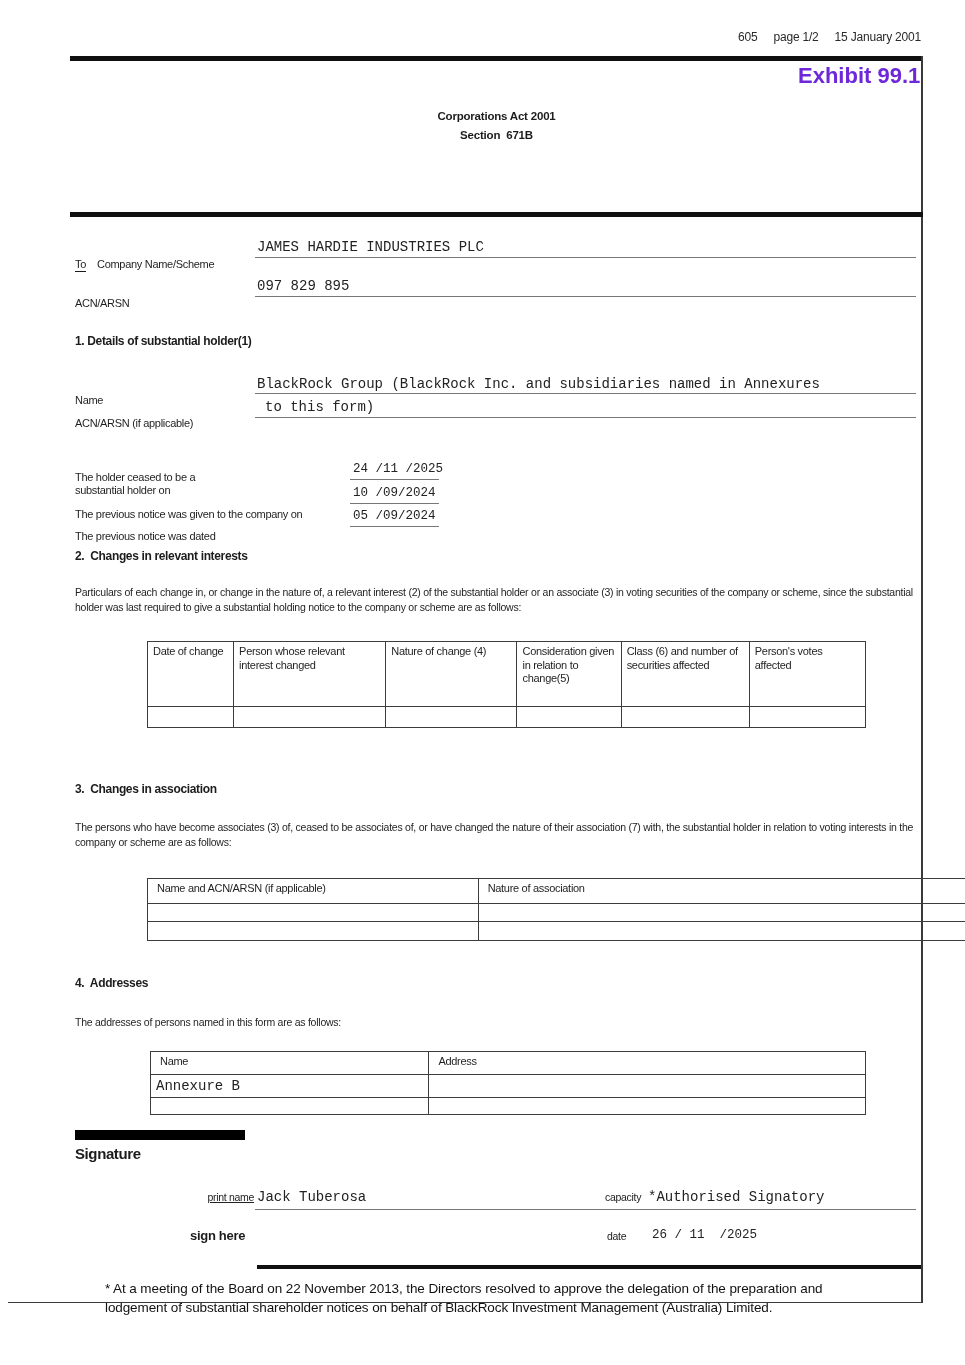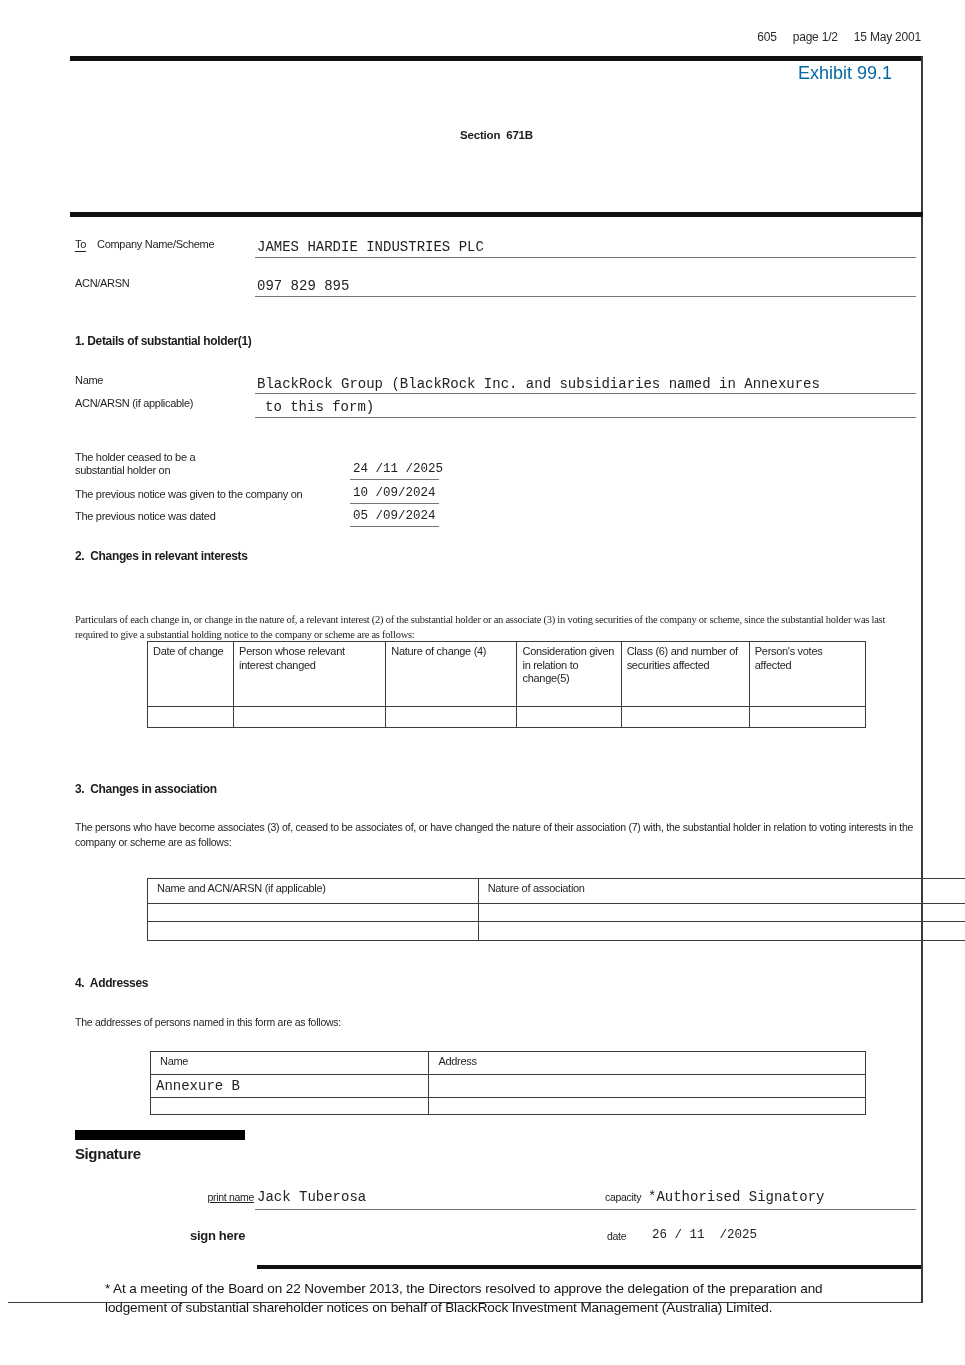--- a/index.html
+++ b/index.html
@@ -11,26 +11,26 @@
   .rule-top{left:70px;top:56px;width:853px;height:5px;}
   .rule-mid{left:70px;top:212px;width:853px;height:5px;}
   .rule-sig{left:257px;top:1265px;width:664px;height:4px;}
   .right-border{left:921px;top:56px;width:2px;height:1247px;background:#3a3a3a;}
   .bottom-line{left:8px;top:1302px;width:915px;height:1px;background:#3a3a3a;}
   .sig-bar{left:75px;top:1130px;width:170px;height:10px;background:#000;}
   .uline{border-top:1px solid #777;height:0;}
   
   .meta{font-size:12px;color:#2a2a2a;letter-spacing:-0.2px;}
   .hdr-meta{top:30px;right:44px;display:flex;gap:16px;}
-  .exhibit{left:798px;top:63px;font-size:18px;color:#0369a1;}
+  .exhibit{left:798px;top:63px;font-size:22px;color:#6d28d9;font-weight:bold;}
   .form-title{left:70px;top:74px;width:853px;text-align:center;font-size:20px;font-weight:bold;letter-spacing:-0.4px;}
   .act-line{left:70px;top:110px;width:853px;text-align:center;font-size:11.5px;font-weight:bold;letter-spacing:-0.2px;}
   .section-ref{left:70px;top:129px;width:853px;text-align:center;font-size:11.5px;font-weight:bold;letter-spacing:-0.2px;white-space:pre;}
   .notice-title{left:70px;top:169px;width:853px;text-align:center;font-size:18.5px;font-weight:bold;letter-spacing:-0.4px;}
-  .lbl{font-size:11px;letter-spacing:-0.3px;color:#1f1f1f;}
+  .lbl{font-size:11px;letter-spacing:-0.3px;color:#1f1f1f;margin-top:20px;}
   .heading{font-size:12px;font-weight:bold;letter-spacing:-0.35px;white-space:pre;}
   .para{font-size:10.5px;letter-spacing:-0.25px;line-height:14.5px;width:845px;color:#1f1f1f;}
   .mono{font-family:"Liberation Mono","DejaVu Sans Mono",monospace;color:#222;}
   .val14{font-size:14px;white-space:pre;}
   .val12{font-size:12.5px;white-space:pre;}
   .to-u{border-bottom:1.5px solid #1c1c1c;padding-bottom:1px;margin-right:11px;display:inline-block;}
   
   table{border-collapse:collapse;table-layout:fixed;}
   th,td{border:1px solid #3c3c3c;vertical-align:top;text-align:left;padding:3px 5px;}
   th{font-weight:normal;font-size:11px;letter-spacing:-0.3px;line-height:13.5px;color:#1f1f1f;}
@@ -55,27 +55,28 @@
   .footnote{font-size:13.5px;letter-spacing:-0.1px;color:#111;}
 </style>
 </head>
 <body>
 
 <div class="page">
 
   <div class="abs hdr-meta">
     <span class="meta">605</span>
     <span class="meta">page 1/2</span>
-    <span class="meta">15 May 2001</span>
+    <span class="meta">15 January 2001</span>
   </div>
 
   <div class="abs rule rule-top"></div>
   <div class="abs right-border"></div>
   <div class="abs exhibit">Exhibit 99.1</div>
 
+  <div class="abs act-line">Corporations Act 2001</div>
   <div class="abs section-ref">Section  671B</div>
   <div class="abs rule rule-mid"></div>
 
   <div class="abs lbl" style="left:75px;top:238px;">
     <span class="to-u">To</span><span>Company Name/Scheme</span>
   </div>
   <div class="abs mono val14" style="left:257px;top:239px;">JAMES HARDIE INDUSTRIES PLC</div>
   <div class="abs uline" style="left:255px;top:257px;width:661px;"></div>
 
   <div class="abs lbl" style="left:75px;top:277px;">ACN/ARSN</div>
@@ -97,21 +98,21 @@
 
   <div class="abs lbl" style="left:75px;top:488px;">The previous notice was given to the company on</div>
   <div class="abs mono val12" style="left:353px;top:486px;">10 /09/2024</div>
   <div class="abs uline" style="left:350px;top:503px;width:89px;"></div>
 
   <div class="abs lbl" style="left:75px;top:510px;">The previous notice was dated</div>
   <div class="abs mono val12" style="left:353px;top:509px;">05 /09/2024</div>
   <div class="abs uline" style="left:350px;top:526px;width:89px;"></div>
 
   <div class="abs heading" style="left:75px;top:549px;">2.  Changes in relevant interests</div>
-  <div class="abs para" style="left:75px;top:613px;font-family:Liberation Serif, serif;">Particulars of each change in, or change in the nature of, a relevant interest (2) of the substantial holder or an associate (3) in voting securities of the company or scheme, since the substantial holder was last required to give a substantial holding notice to the company or scheme are as follows:</div>
+  <div class="abs para" style="left:75px;top:585px;">Particulars of each change in, or change in the nature of, a relevant interest (2) of the substantial holder or an associate (3) in voting securities of the company or scheme, since the substantial holder was last required to give a substantial holding notice to the company or scheme are as follows:</div>
 
   <table class="abs t1">
     <colgroup>
       <col style="width:86px">
         <col style="width:152px">
         <col style="width:131px">
       <col style="width:104px">
         <col style="width:128px">
         <col style="width:116px">
     </colgroup>

